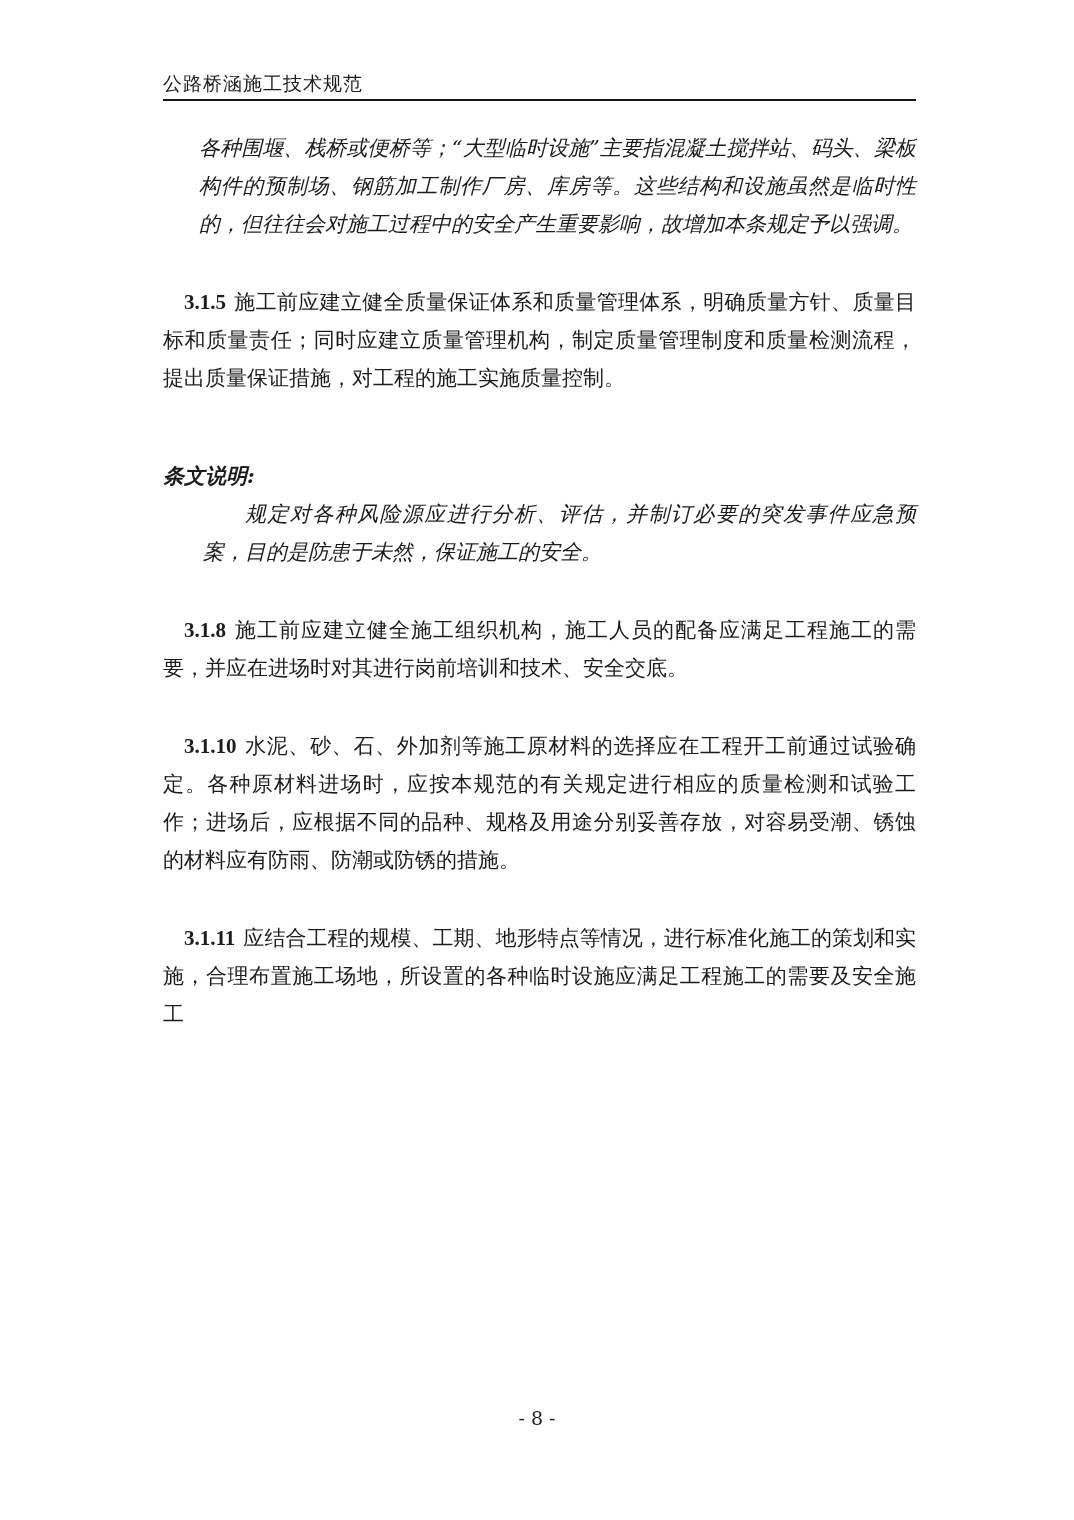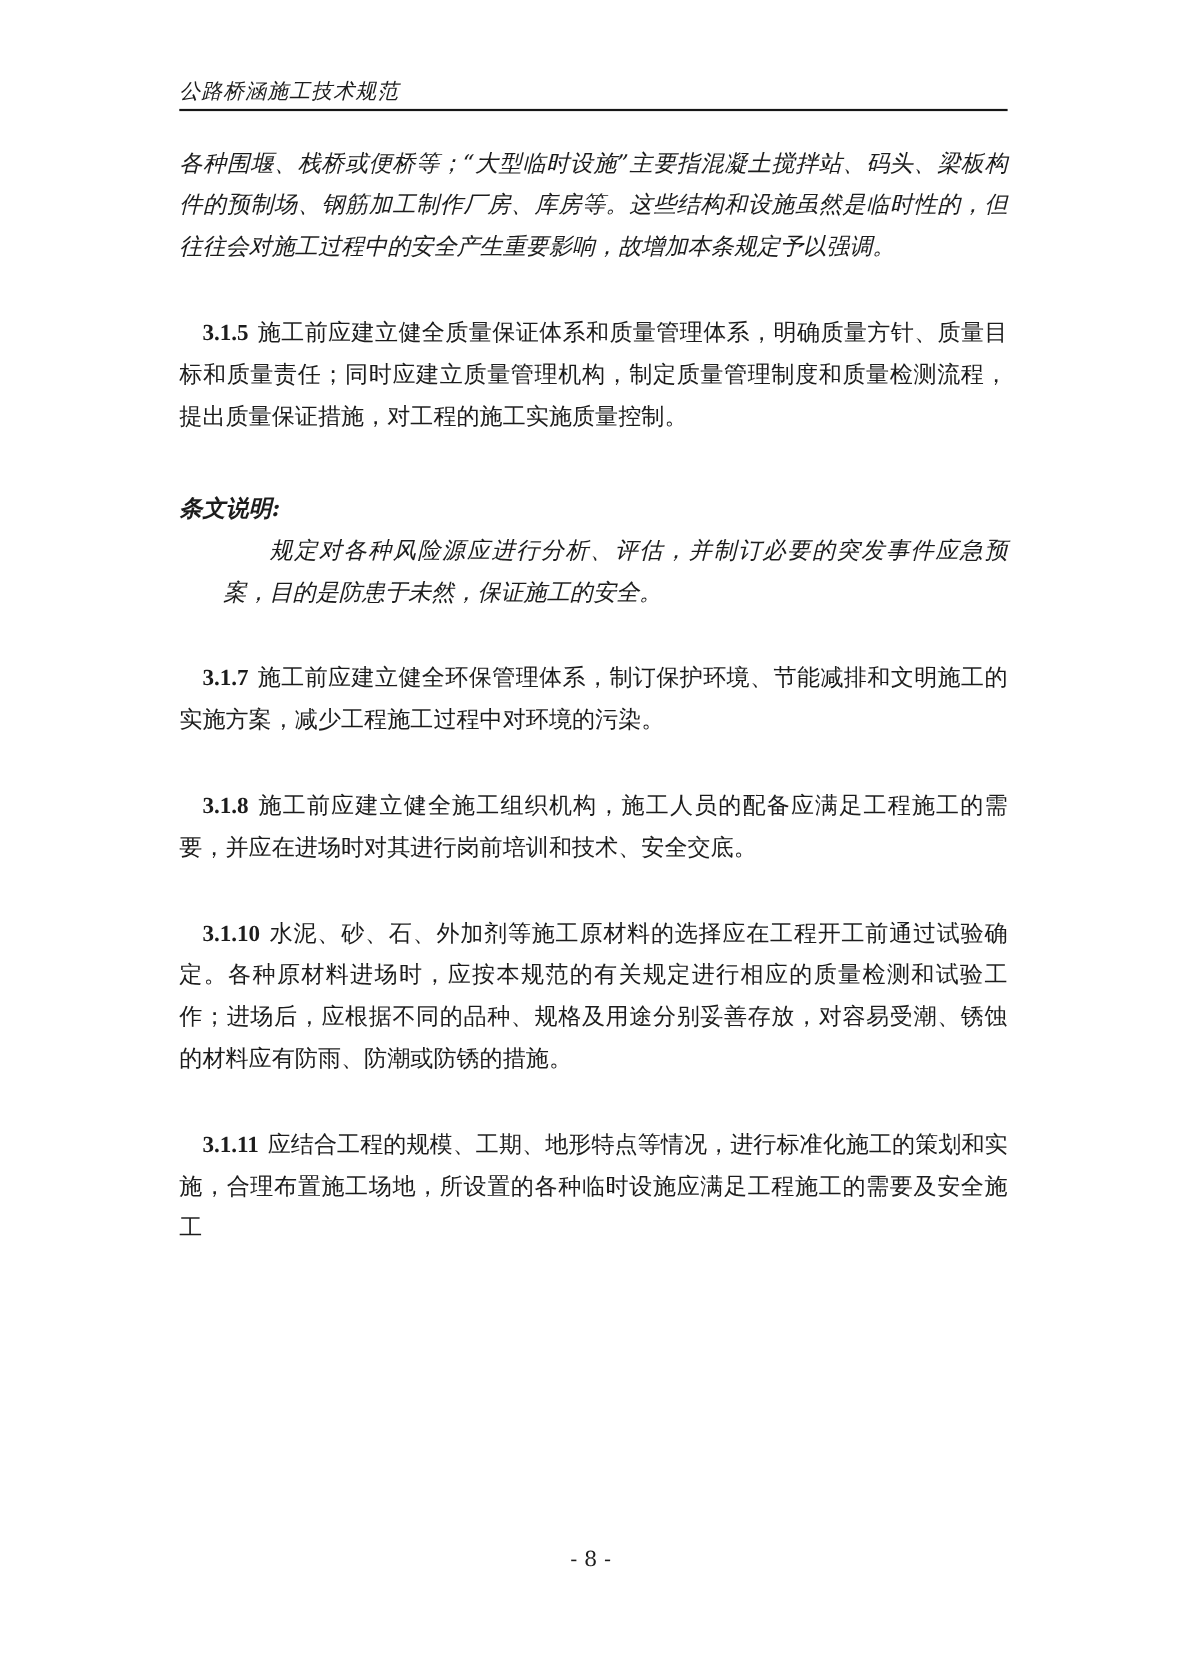--- a/index.html
+++ b/index.html
@@ -26,44 +26,44 @@
     padding-top: 72px;
     padding-bottom: 4px;
     border-bottom: 2px solid #161616;
   }
   .doc-header .title {
     font-size: 19px;
     line-height: 23px;
     font-weight: normal;
     margin: 0;
     letter-spacing: 1px;
-    font-style: italic;
   }
   .para {
     font-size: 21px;
     line-height: 38px;
     text-align: justify;
     margin: 40px 0 0 0;
   }
   .para.first {
     margin-top: 28px;
+    margin-left: 36px;
   }
   .kaiti {
     font-style: italic;
   }
   .clause {
     text-indent: 21px;
   }
   .clause-num {
     font-weight: bold;
     font-family: Liberation Serif, serif;
     margin-right: 8px;
   }
   .note-label {
-    margin-top: 46px;
+    margin-top: 60px;
     font-weight: bold;
   }
   .note-body {
     margin-top: 0;
     text-indent: 42px;
     margin-left: 40px;
   }
   .doc-footer {
     position: absolute;
     top: 1406px;
@@ -92,23 +92,20 @@
       <span class="clause-num">3.1.5</span><span>施工前应建立健全质量保证体系和质量管理体系，明确质量方针、质量目标和质量责任；同时应建立质量管理机构，制定质量管理制度和质量检测流程，提出质量保证措施，对工程的施工实施质量控制。</span>
     </p>
 
 
     <p class="para note-label kaiti">条文说明:</p>
 
     <p class="para note-body kaiti">
       <span>规定对各种风险源应进行分析、评估，并制订必要的突发事件应急预案，目的是防患于未然，保证施工的安全。</span>
     </p>
 
-    <p class="para clause">
-      <span class="clause-num">3.1.7</span><span>施工前应建立健全环保管理体系，制订保护环境、节能减排和文明施工的实施方案，减少工程施工过程中对环境的污染。</span>
-    </p>
 
     <p class="para clause">
       <span class="clause-num">3.1.8</span><span>施工前应建立健全施工组织机构，施工人员的配备应满足工程施工的需要，并应在进场时对其进行岗前培训和技术、安全交底。</span>
     </p>
 
 
     <p class="para clause">
       <span class="clause-num">3.1.10</span><span>水泥、砂、石、外加剂等施工原材料的选择应在工程开工前通过试验确定。各种原材料进场时，应按本规范的有关规定进行相应的质量检测和试验工作；进场后，应根据不同的品种、规格及用途分别妥善存放，对容易受潮、锈蚀的材料应有防雨、防潮或防锈的措施。</span>
     </p>
 

